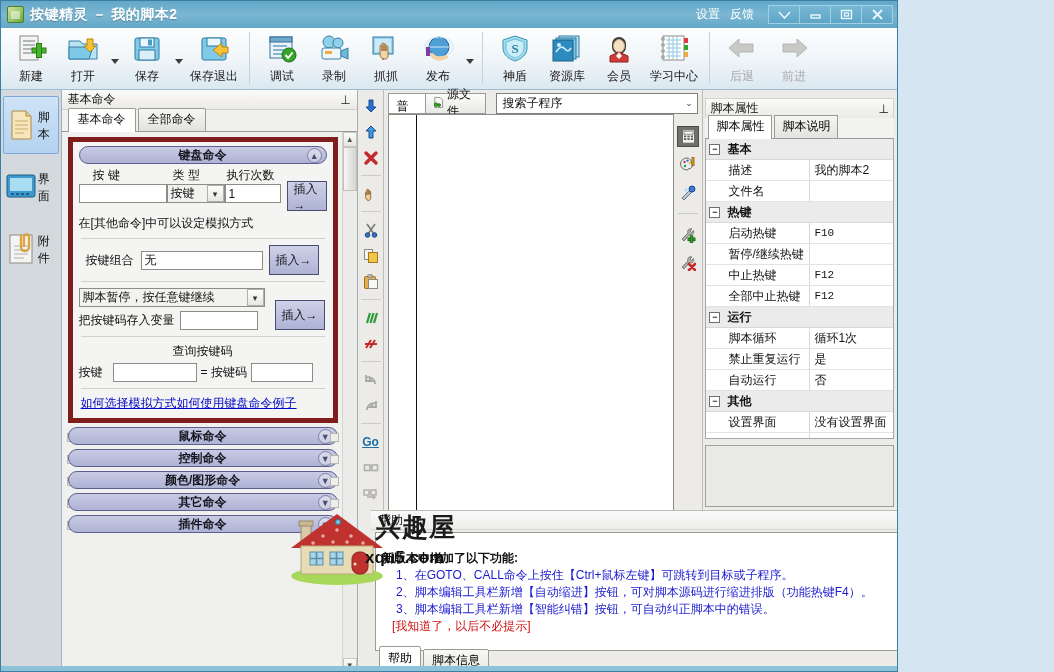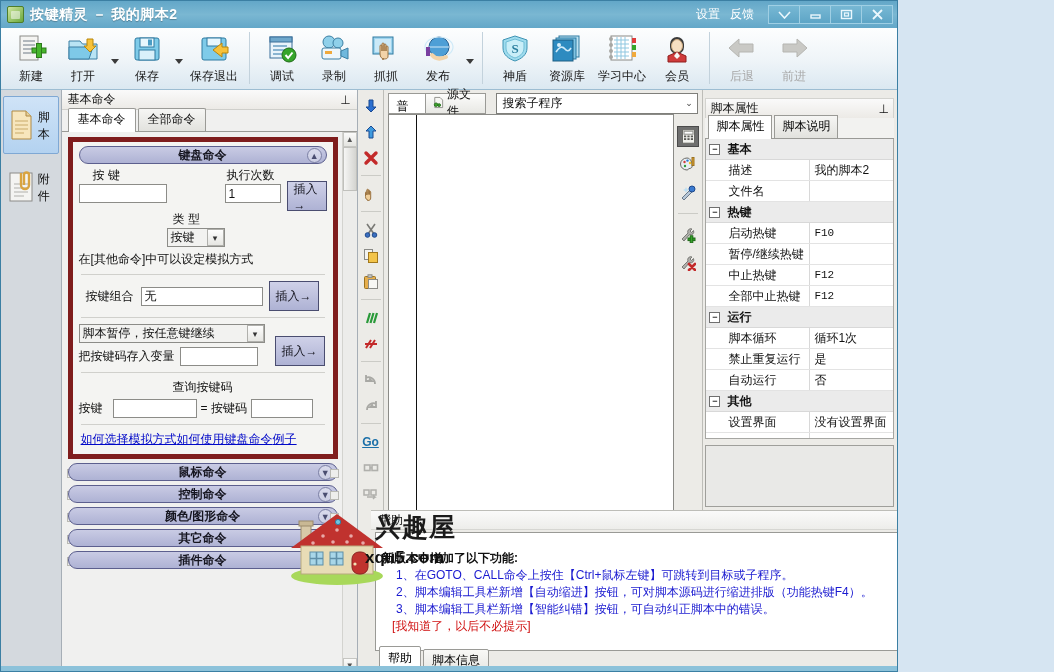--- a/index.html
+++ b/index.html
@@ -544,20 +544,32 @@
       <div class="tb-ico">
         <svg width="34" height="32" viewBox="0 0 34 32">
           <rect x="9" y="2" width="20" height="21" fill="#bde3f3" stroke="#2f7ba1"></rect>
           <rect x="6" y="4" width="20" height="21" fill="#7fc4e4" stroke="#2f7ba1"></rect>
           <rect x="3" y="6" width="20" height="21" fill="#2e8bc0" stroke="#1d5e84"></rect>
           <path d="M6 18 q5 -8 9 -3 q3 4 6 -1" fill="none" stroke="#cfeaf8" stroke-width="1.6"></path>
           <circle cx="9" cy="11" r="2" fill="#d8f0fb"></circle>
         </svg>
       </div>
       <div class="tb-label">资源库</div>
+    </div>
+
+    <div class="tb-item">
+      <div class="tb-ico">
+        <svg width="34" height="32" viewBox="0 0 34 32">
+          <path d="M10 10 a7 7 0 0 1 14 0 v3 a7 7 0 0 1 -14 0z" fill="#3a3a3a"></path>
+          <ellipse cx="17" cy="12" rx="5.5" ry="6.5" fill="#f6dfc2" stroke="#c9a87e"></ellipse>
+          <path d="M17 18 l-9 4 0 6 18 0 0 -6z" fill="#cf3b3b" stroke="#8f1f1f"></path>
+          <path d="M17 18 l-3 4 3 3 3 -3z" fill="#f6f6f4"></path>
+        </svg>
+      </div>
+      <div class="tb-label">会员</div>
     </div>
 
     <div class="tb-item wide">
       <div class="tb-ico">
         <svg width="34" height="32" viewBox="0 0 34 32">
           <rect x="6" y="2" width="21" height="24" fill="#ffffff" stroke="#8a8a86"></rect>
           <g stroke="#8fc7e0" stroke-width="1">
               <path d="M9 6h15M9 10h15M9 14h15M9 18h15M9 22h15"></path>
               <path d="M12 3v22M16 3v22M20 3v22"></path>
             </g>
@@ -567,32 +579,20 @@
               <circle cx="6" cy="17" r="2"></circle>
               <circle cx="6" cy="23" r="2"></circle>
             </g>
           <rect x="27" y="4" width="4" height="5" fill="#e03b3b"></rect>
           <rect x="27" y="11" width="4" height="5" fill="#35a52a"></rect>
           <rect x="27" y="18" width="4" height="5" fill="#f0a93c"></rect>
         </svg>
       </div>
       <div class="tb-label">学习中心</div>
     </div>
-
-    <div class="tb-item">
-      <div class="tb-ico">
-        <svg width="34" height="32" viewBox="0 0 34 32">
-          <path d="M10 10 a7 7 0 0 1 14 0 v3 a7 7 0 0 1 -14 0z" fill="#3a3a3a"></path>
-          <ellipse cx="17" cy="12" rx="5.5" ry="6.5" fill="#f6dfc2" stroke="#c9a87e"></ellipse>
-          <path d="M17 18 l-9 4 0 6 18 0 0 -6z" fill="#cf3b3b" stroke="#8f1f1f"></path>
-          <path d="M17 18 l-3 4 3 3 3 -3z" fill="#f6f6f4"></path>
-        </svg>
-      </div>
-      <div class="tb-label">会员</div>
-    </div>
     <div class="tb-sep"></div>
 
     <div class="tb-item disabled">
       <div class="tb-ico">
         <svg width="34" height="32" viewBox="0 0 34 32">
           <path d="M14 5 L4 14 L14 23 L14 18 L28 18 L28 10 L14 10z" fill="#c9c9c5" stroke="#b5b5b1"></path>
         </svg>
       </div>
       <div class="tb-label">后退</div>
     </div>
@@ -618,20 +618,35 @@
             <g stroke="#c9a96a" stroke-width="1.2">
                 <path d="M11 13h13M11 17h13M11 21h13M11 25h9"></path>
               </g>
           </svg>
         </div>
         <div class="rail-label">脚本</div>
       </div>
       <div class="rail-item">
         <div class="rail-ico">
           <svg width="34" height="34" viewBox="0 0 34 34">
+            <rect x="3" y="5" width="28" height="22" rx="2" fill="#3d9ad0" stroke="#1d5e84"></rect>
+            <rect x="6" y="8" width="22" height="13" fill="#a8ddf2"></rect>
+            <g fill="#1d5e84">
+                <rect x="7" y="23" width="3" height="2"></rect>
+                <rect x="12" y="23" width="3" height="2"></rect>
+                <rect x="17" y="23" width="3" height="2"></rect>
+                <rect x="22" y="23" width="3" height="2"></rect>
+              </g>
+          </svg>
+        </div>
+        <div class="rail-label">界面</div>
+      </div>
+      <div class="rail-item">
+        <div class="rail-ico">
+          <svg width="34" height="34" viewBox="0 0 34 34">
             <rect x="6" y="3" width="22" height="28" fill="#f4f4f2" stroke="#8b8b88"></rect>
             <g stroke="#b0b0ac" stroke-width="1.2">
                 <path d="M10 14h14M10 18h14M10 22h14M10 26h10"></path>
               </g>
             <path d="M17 3 v12 a4 4 0 0 0 8 0 v-10 a2.5 2.5 0 0 0 -5 0 v10" fill="none" stroke="#d9a441" stroke-width="2.4"></path>
           </svg>
         </div>
         <div class="rail-label">附件</div>
       </div>
     </div>
@@ -654,21 +669,21 @@
               <span>键盘命令</span>
               <span class="grp-chev">▲</span>
             </div>
 
             <div class="row" style="margin-top:3px; align-items:flex-start;">
               <div style="width:92px;">
                 <div class="lbl" style="padding-left:14px;">按 键</div>
                 <input class="fld" style="width: 88px;" value="">
               </div>
               <div style="width:62px;">
-                <div class="lbl" style="padding-left:6px;margin-top:44px;">类 型</div>
+                <div class="lbl" style="padding-left:6px;">类 型</div>
                 <div class="combo" style="width:58px;">
                   <span>按键</span>
                   <span class="cbtn">▾</span>
                 </div>
               </div>
               <div style="width:62px;">
                 <div class="lbl" style="padding-left:2px;">执行次数</div>
                 <input class="fld" style="width: 56px;" value="1">
               </div>
               <div class="ins-btn" style="margin:14px 0 0 6px;">插入→</div>

